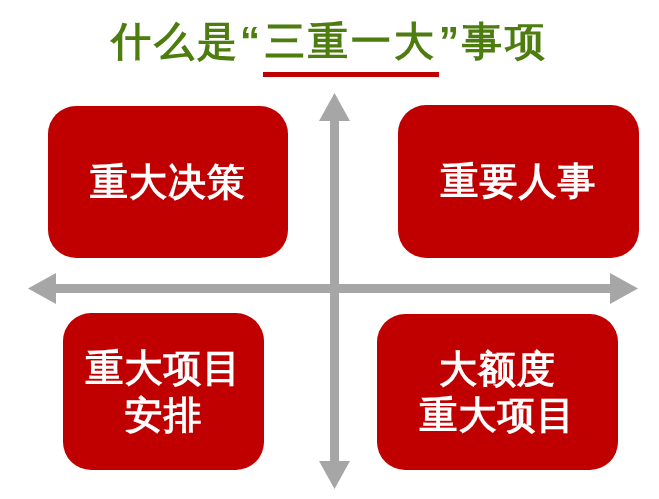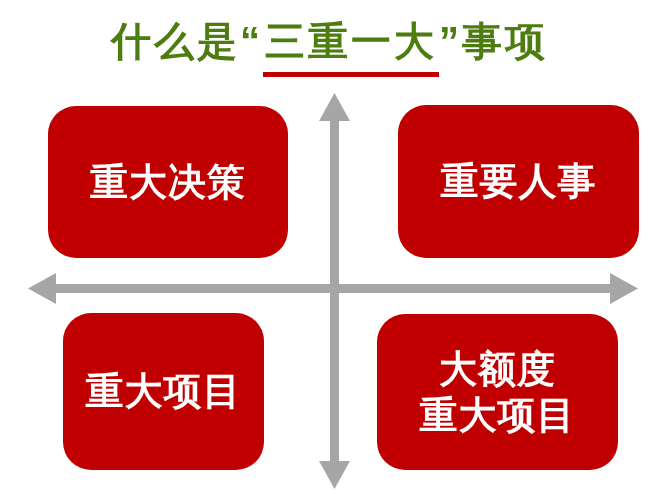--- a/index.html
+++ b/index.html
@@ -76,20 +76,21 @@
   <div class="box box-tl">
     <div>重大决策</div>
   </div>
 
   <div class="box box-tr">
     <div>重要人事</div>
   </div>
 
   <div class="box box-bl">
     <div>重大项目</div>
+    <div>安排</div>
   </div>
 
   <div class="box box-br">
     <div>大额度</div>
     <div>重大项目</div>
   </div>
 
 </div>
 
 </body></html>

